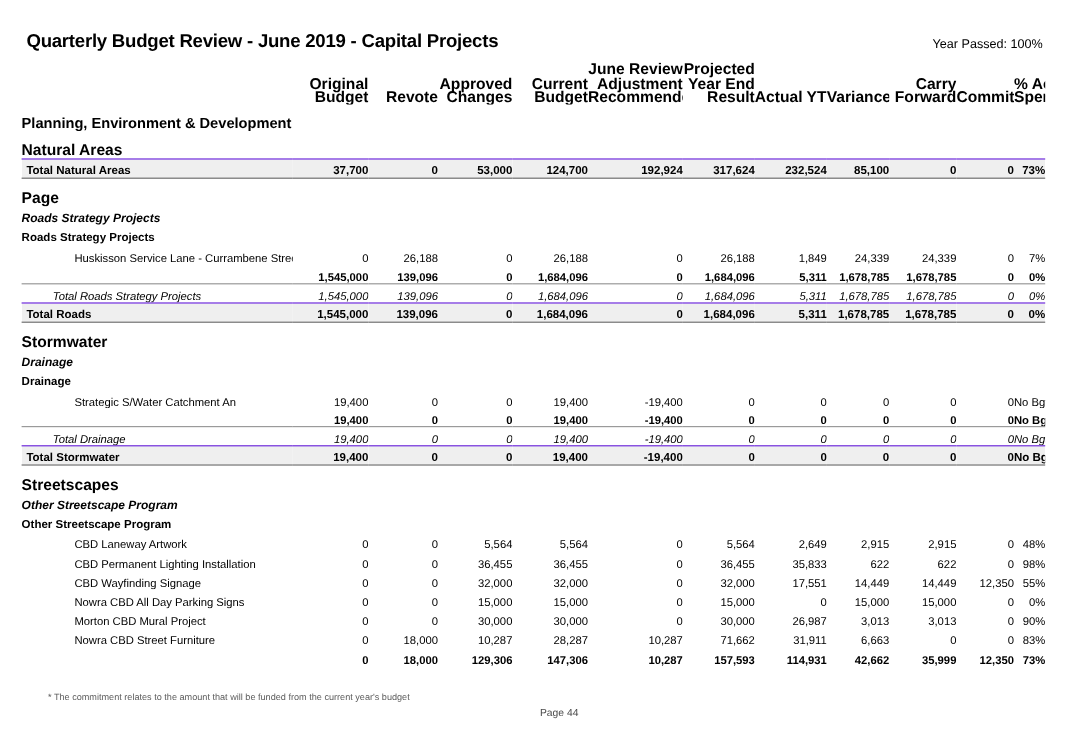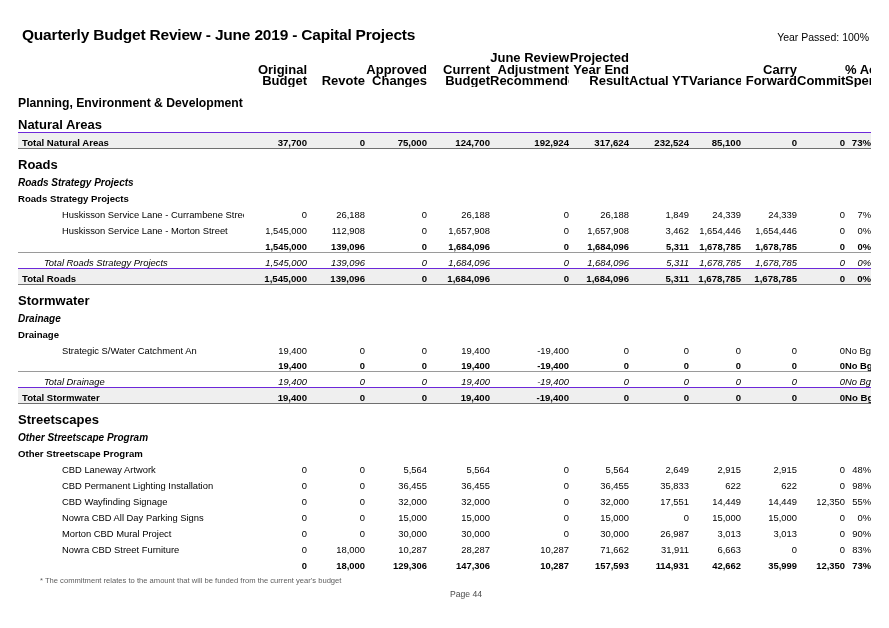--- a/index.html
+++ b/index.html
@@ -250,35 +250,35 @@
           <td colspan="12"></td>
         </tr>
         <tr class="r h-1">
           <td class="lbl">Natural Areas</td>
           <td colspan="11"></td>
         </tr>
         <tr class="r total-band">
           <td class="lbl">Total Natural Areas</td>
           <td class="num">37,700</td>
           <td class="num">0</td>
-          <td class="num">75,000</td>
+          <td class="num">53,000</td>
           <td class="num">124,700</td>
           <td class="num">192,924</td>
           <td class="num">317,624</td>
           <td class="num">232,524</td>
           <td class="num">85,100</td>
           <td class="num">0</td>
           <td class="num">0</td>
           <td class="num">73%</td>
         </tr>
         <tr class="spacer">
           <td colspan="12"></td>
         </tr>
         <tr class="r h-1">
-          <td class="lbl">Roads</td>
+          <td class="lbl">Page</td>
           <td colspan="11"></td>
         </tr>
         <tr class="r h-2">
           <td class="lbl">Roads Strategy Projects</td>
           <td colspan="11"></td>
         </tr>
         <tr class="r h-3">
           <td class="lbl">Roads Strategy Projects</td>
           <td colspan="11"></td>
         </tr>
@@ -288,34 +288,20 @@
           <td class="num">26,188</td>
           <td class="num">0</td>
           <td class="num">26,188</td>
           <td class="num">0</td>
           <td class="num">26,188</td>
           <td class="num">1,849</td>
           <td class="num">24,339</td>
           <td class="num">24,339</td>
           <td class="num">0</td>
           <td class="num">7%</td>
-        </tr>
-        <tr class="r d">
-          <td class="lbl">Huskisson Service Lane - Morton Street</td>
-          <td class="num">1,545,000</td>
-          <td class="num">112,908</td>
-          <td class="num">0</td>
-          <td class="num">1,657,908</td>
-          <td class="num">0</td>
-          <td class="num">1,657,908</td>
-          <td class="num">3,462</td>
-          <td class="num">1,654,446</td>
-          <td class="num">1,654,446</td>
-          <td class="num">0</td>
-          <td class="num">0%</td>
         </tr>
         <tr class="r sub-bold">
           <td class="lbl"></td>
           <td class="num">1,545,000</td>
           <td class="num">139,096</td>
           <td class="num">0</td>
           <td class="num">1,684,096</td>
           <td class="num">0</td>
           <td class="num">1,684,096</td>
           <td class="num">5,311</td>

